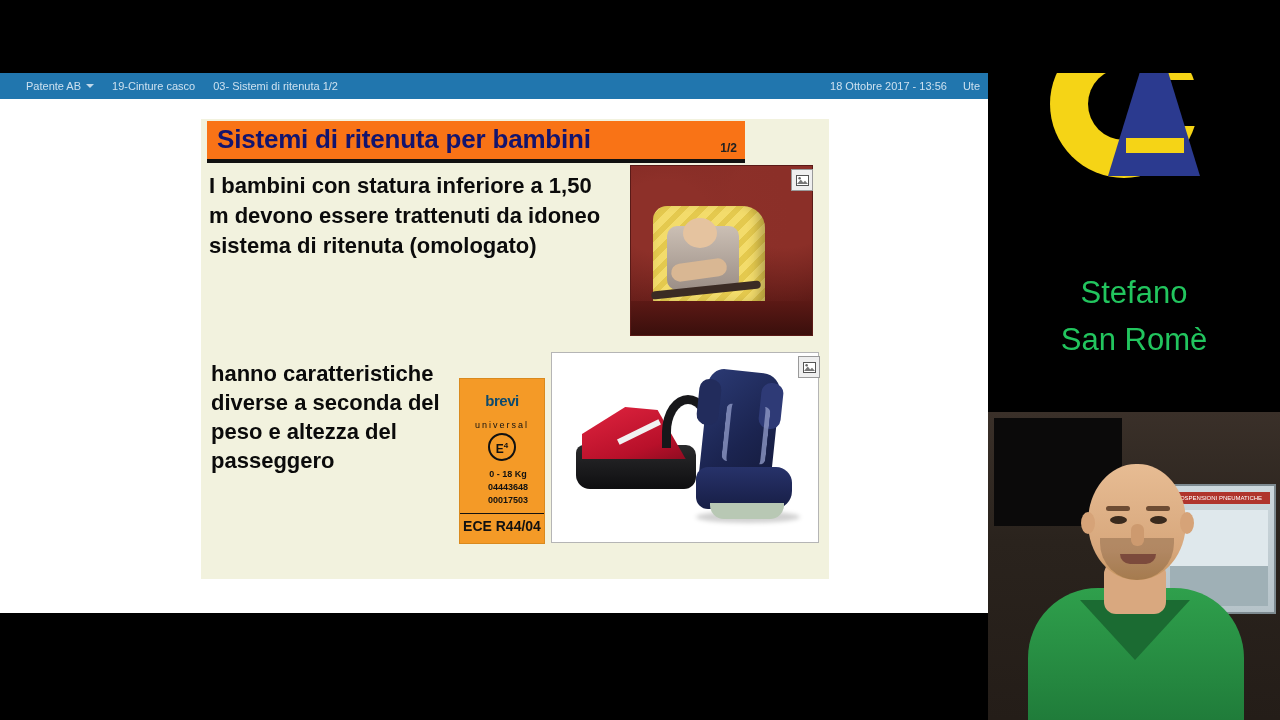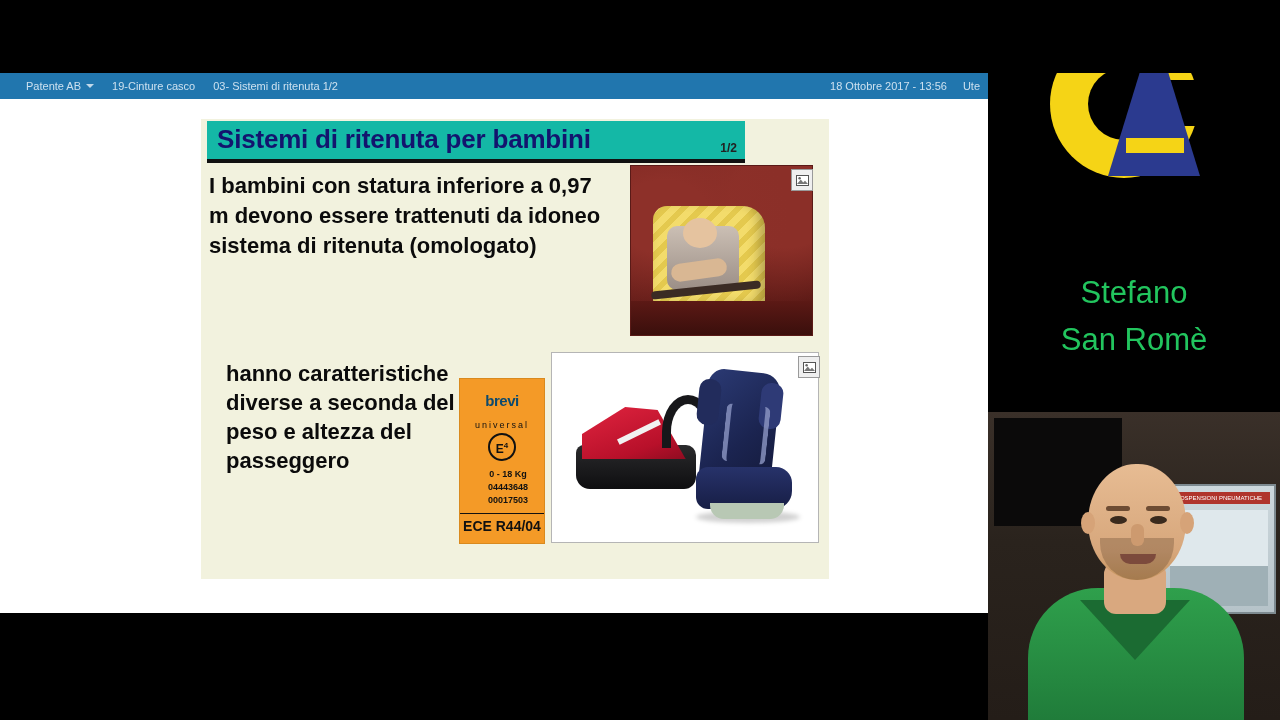--- a/index.html
+++ b/index.html
@@ -86,21 +86,21 @@
     width: 628px;
     height: 460px;
     background: #f2f2de;
   }
   .slide-title-bar {
     position: absolute;
     left: 6px;
     top: 2px;
     width: 538px;
     height: 38px;
-    background: #14b8a6;
+    background: #f97316;
     border-bottom: 4px solid #111;
   }
   .slide-title {
     position: absolute;
     left: 10px;
     top: 3px;
     font-size: 26px;
     font-weight: bold;
     color: #13146e;
     letter-spacing: -0.2px;
@@ -120,21 +120,21 @@
     left: 8px;
     top: 52px;
     width: 400px;
     font-size: 22px;
     font-weight: bold;
     line-height: 1.37;
     color: #0b0b0b;
   }
   .body-text-2 {
     position: absolute;
-    left: 25px;
+    left: 10px;
     top: 240px;
     width: 280px;
     font-size: 22px;
     font-weight: bold;
     line-height: 1.32;
     color: #0b0b0b;
   }
 
   
   .photo1 {
@@ -528,21 +528,21 @@
 
     <div class="page-area">
 
       <div class="slide">
 
         <div class="slide-title-bar">
           <div class="slide-title">Sistemi di ritenuta per bambini</div>
           <div class="slide-pageno">1/2</div>
         </div>
 
-        <div class="body-text-1">I bambini con statura inferiore a 0,97 m  devono essere trattenuti da idoneo sistema di ritenuta (omologato)</div>
+        <div class="body-text-1">I bambini con statura inferiore a 1,50 m  devono essere trattenuti da idoneo sistema di ritenuta (omologato)</div>
         <div class="body-text-2">hanno caratteristiche diverse a seconda del peso e altezza del passeggero</div>
 
         <div class="photo1">
           <div class="p1-seatback"></div>
           <div class="p1-seat"></div>
           <div class="p1-seat-inner"></div>
           <div class="p1-head"></div>
           <div class="p1-arm"></div>
           <div class="p1-strap"></div>
           <div class="p1-floor"></div>

